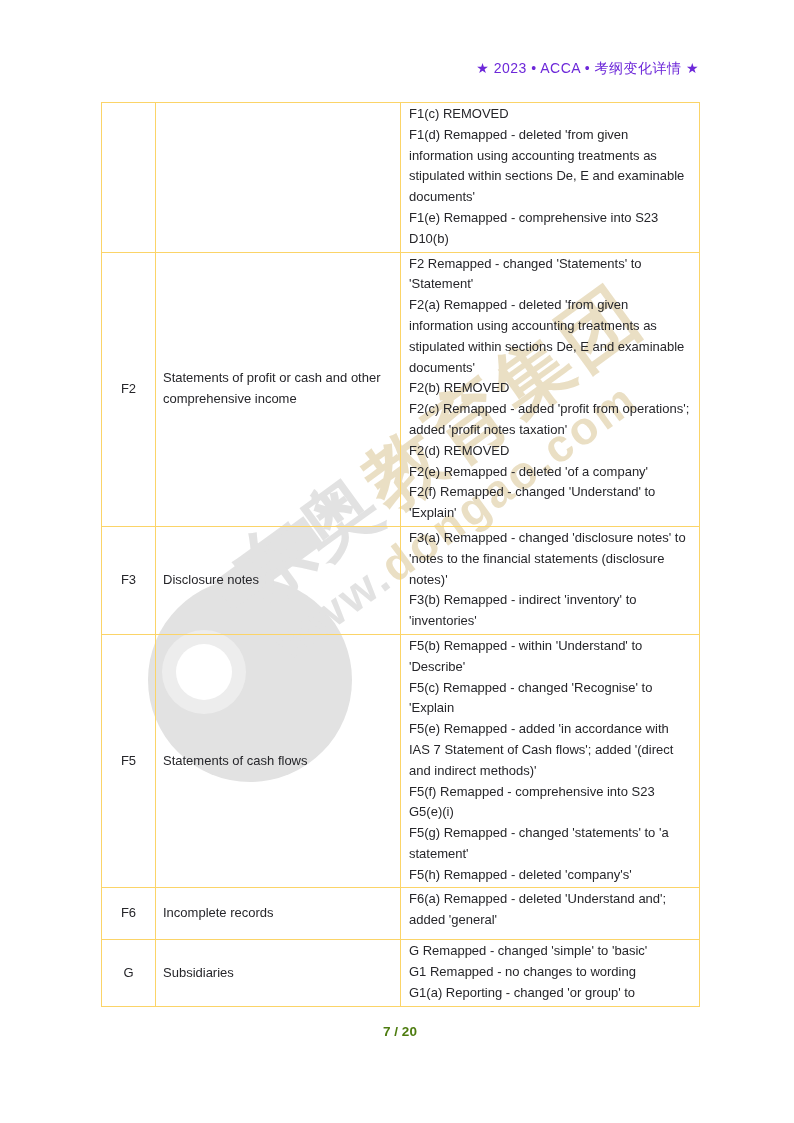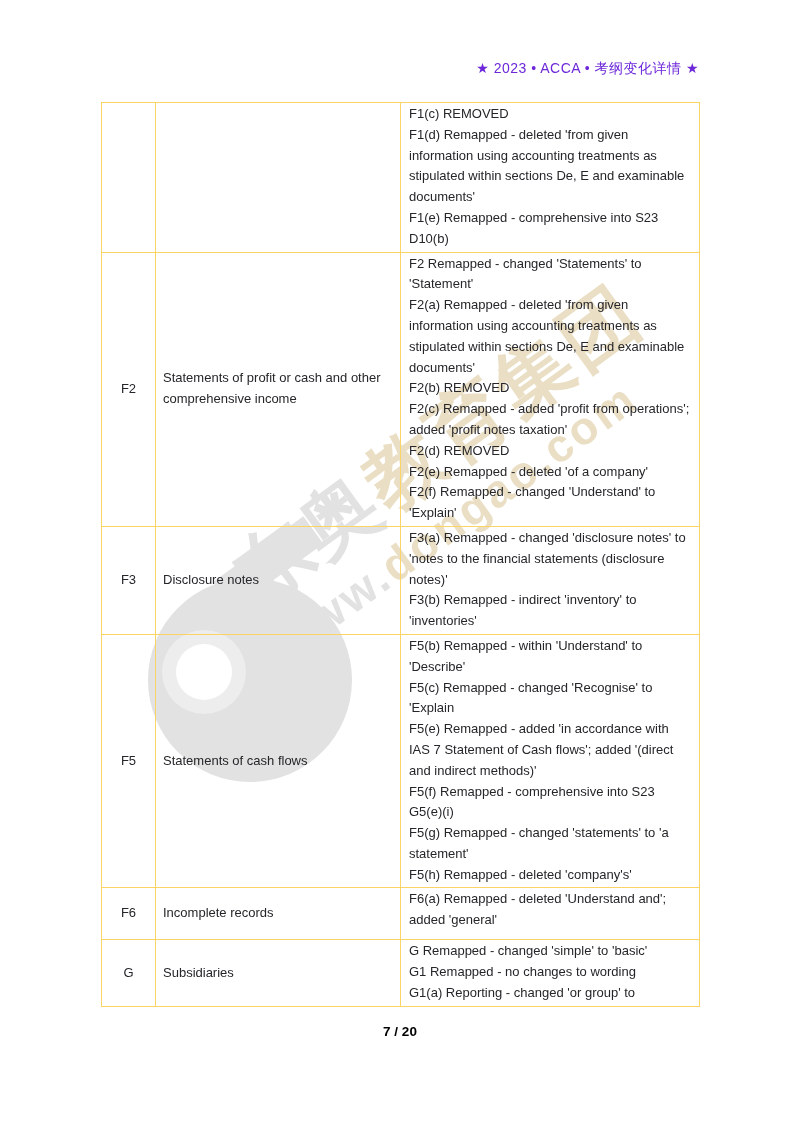--- a/index.html
+++ b/index.html
@@ -52,21 +52,21 @@
     border:1px solid var(--gold);
     font-size:13px;line-height:20.8px;color:var(--text);
     background:transparent;
   }
   td.code-cell{text-align:center;vertical-align:middle;padding:15px 2px;}
   td.topic-cell{vertical-align:middle;padding:1px 7px;}
   td.changes-cell{vertical-align:top;padding:1px 8px 2px 8px;}
   
   .page-footer{
     position:absolute;left:101px;top:1024px;width:598px;z-index:2;
-    text-align:center;font-size:13.5px;font-weight:bold;color:#000000;
+    text-align:center;font-size:13.5px;font-weight:bold;color:#4d7c0f;
   }
 </style>
 </head>
 <body>
 
 <div class="watermark">
   <div class="wm-ring"></div>
   <div class="wm-flag"></div>
   <div class="wm-line wm-line1"><span class="wm-gray">东奥</span><span class="wm-tan">教育集团</span></div>
   <div class="wm-line wm-line2"><span class="wm-gray">www.</span><span class="wm-tan">dongao.com</span></div>

